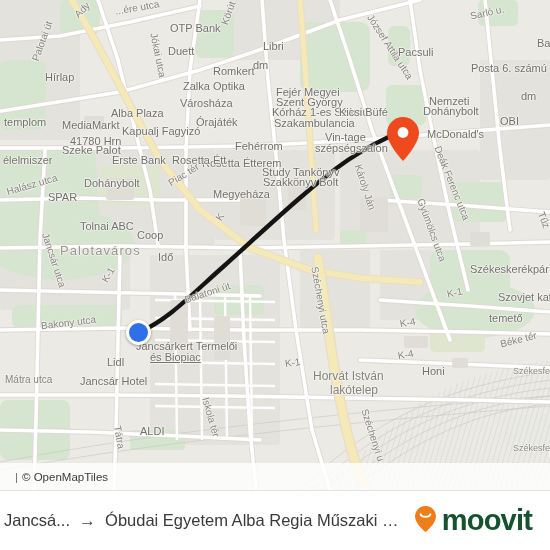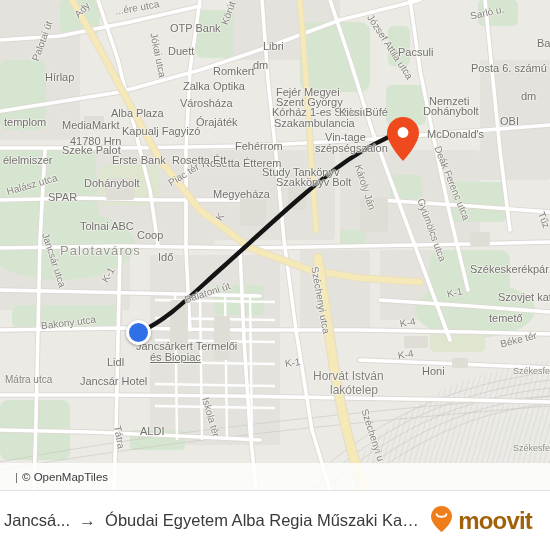--- a/index.html
+++ b/index.html
@@ -83,21 +83,21 @@
     padding:0 18px 0 4px;
   }
   #route-summary {
     display:flex; align-items:center; flex:1; min-width:0;
     font-size:16.5px; color:#3a3a3a;
   }
   #origin-name { flex:0 0 auto; }
   #route-arrow { margin:0 9px; font-size:17px; color:#4a4a4a; flex:0 0 auto; }
   #dest-name { overflow:hidden; text-overflow:ellipsis; white-space:nowrap; }
   #moovit-logo { display:flex; align-items:center; flex:0 0 auto; margin-left:8px; }
-  #moovit-wordmark { font-size:24px; font-weight:bold; color:#a16207; letter-spacing:-.8px; margin-left:6px; }
+  #moovit-wordmark { font-size:29px; font-weight:bold; color:#14532d; letter-spacing:-.8px; margin-left:6px; }
 </style>
 </head>
 <body>
 
 <div id="app">
 
   <div id="map">
 
     <svg class="basemap" width="550" height="490" viewBox="0 0 550 490">
       <defs>
@@ -268,21 +268,21 @@
         <div class="maplabel street" style="left: 217px; top: 8px; transform: rotate(-70deg);">Körút</div>
         <div class="maplabel poi" style="left: 263px; top: 41px;">Libri</div>
         <div class="maplabel poi" style="left: 253px; top: 60px;">dm</div>
         <div class="maplabel poi" style="left: 276px; top: 87px;">Fejér Megyei</div>
         <div class="maplabel poi" style="left: 276px; top: 97px;">Szent György</div>
         <div class="maplabel poi" style="left: 272px; top: 107px;">Kórház 1-es Számú</div>
         <div class="maplabel poi" style="left: 274px; top: 118px;">Szakambulancia</div>
         <div class="maplabel poi" style="left: 235px; top: 141px;">Fehérrom</div>
         <div class="maplabel poi" style="left: 202px; top: 158px;">Rosetta Étterem</div>
         <div class="maplabel poi" style="left: 262px; top: 167px;">Study Tankönyv</div>
-        <div class="maplabel poi" style="left: 276px; top: 177px;">Szakkönyv Bolt</div>
+        <div class="maplabel poi" style="left: 263px; top: 177px;">Szakkönyv Bolt</div>
         <div class="maplabel poi" style="left: 213px; top: 189px;">Megyeháza</div>
         <div class="maplabel street" style="left: 352px; top: 42px; transform: rotate(57deg);">József Attila utca</div>
         <div class="maplabel street" style="left: 470px; top: 8px; transform: rotate(-12deg);">Sarló u.</div>
         <div class="maplabel poi" style="left: 398px; top: 47px;">Pacsuli</div>
         <div class="maplabel poi" style="left: 471px; top: 63px;">Posta 6. számú</div>
         <div class="maplabel poi" style="left: 521px; top: 91px;">dm</div>
         <div class="maplabel poi" style="left: 500px; top: 116px;">OBI</div>
         <div class="maplabel poi" style="left: 429px; top: 96px;">Nemzeti</div>
         <div class="maplabel poi" style="left: 423px; top: 106px;">Dohánybolt</div>
         <div class="maplabel poi" style="left: 339px; top: 107px;">Kicsi Büfé</div>

